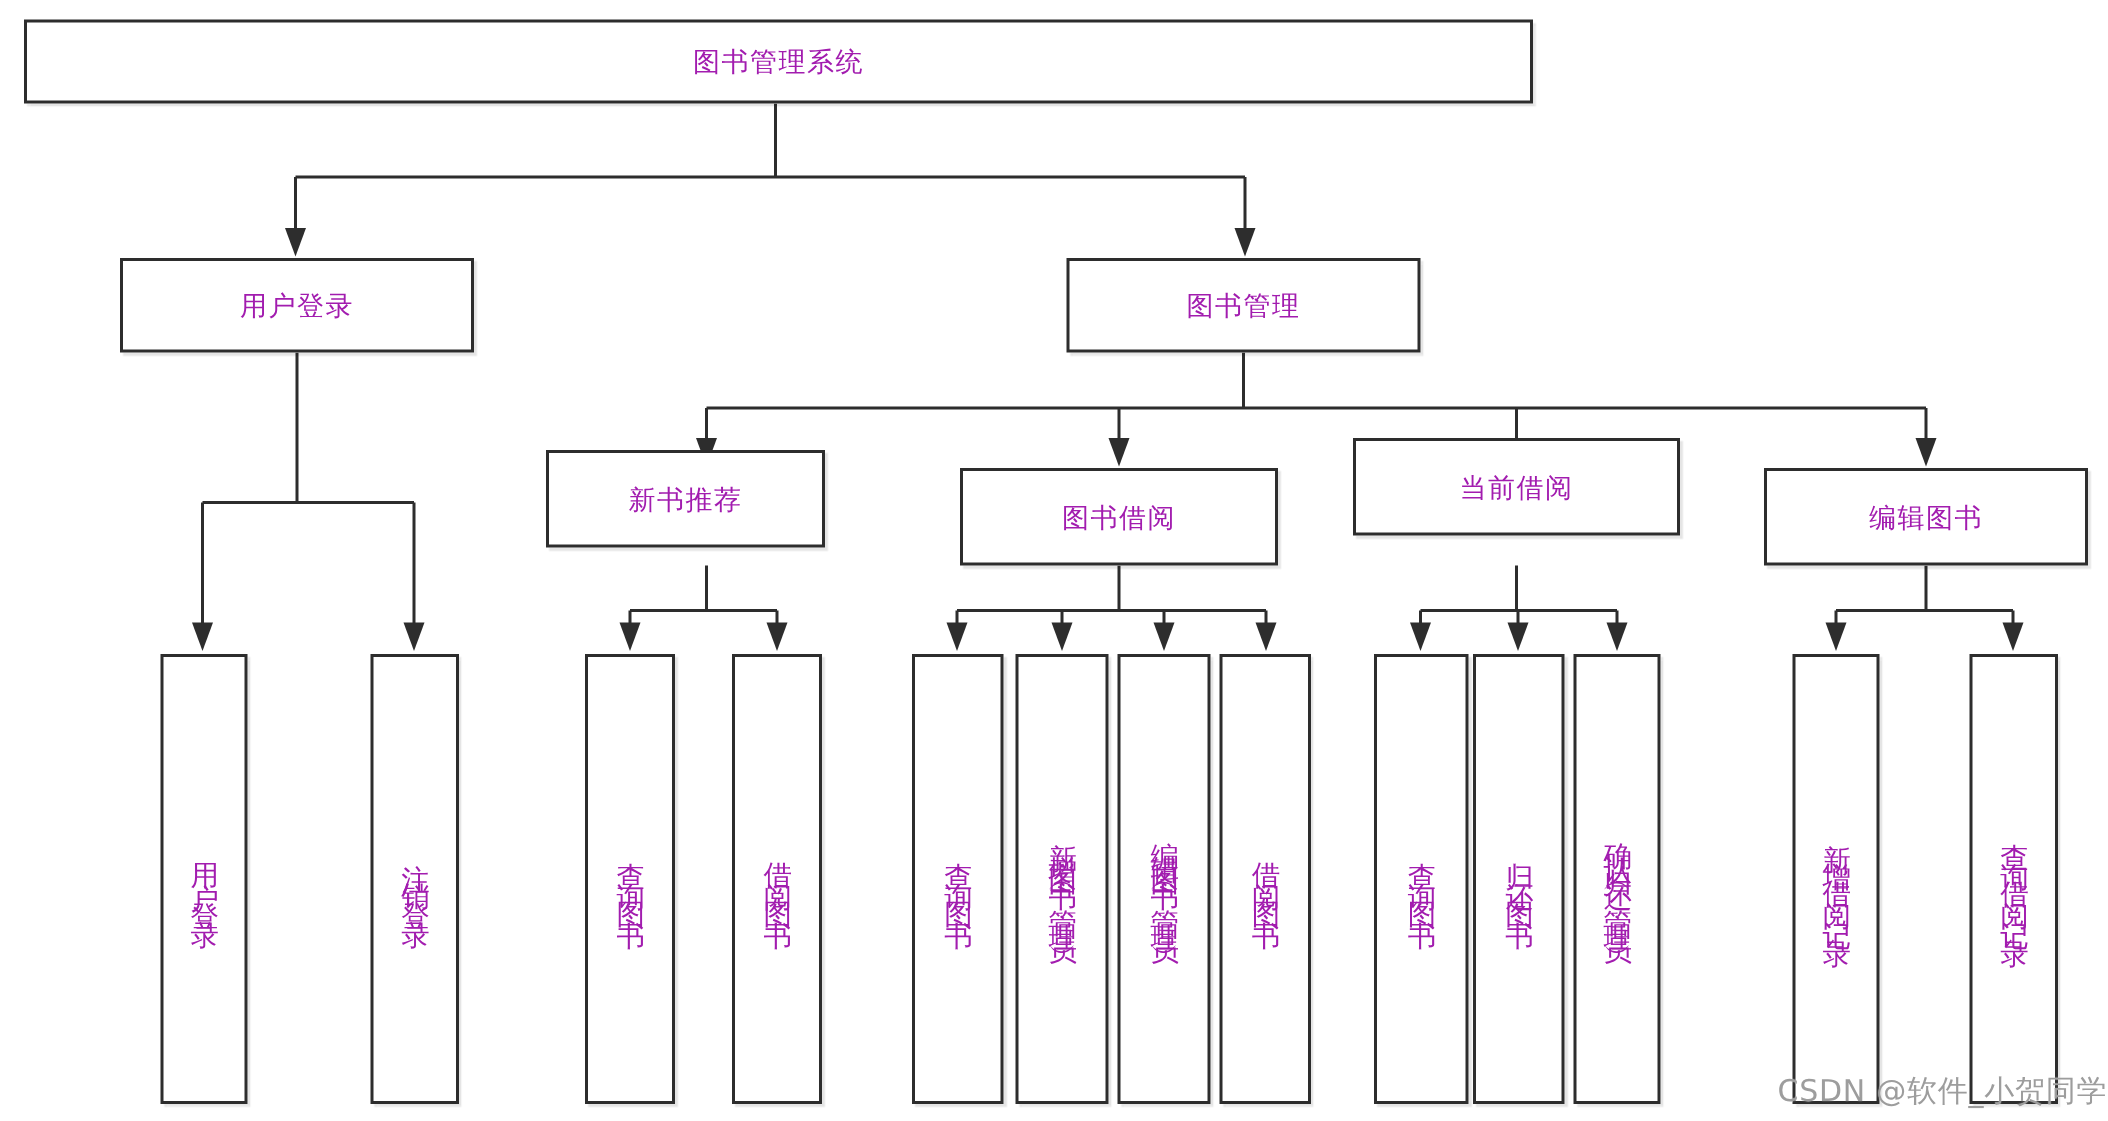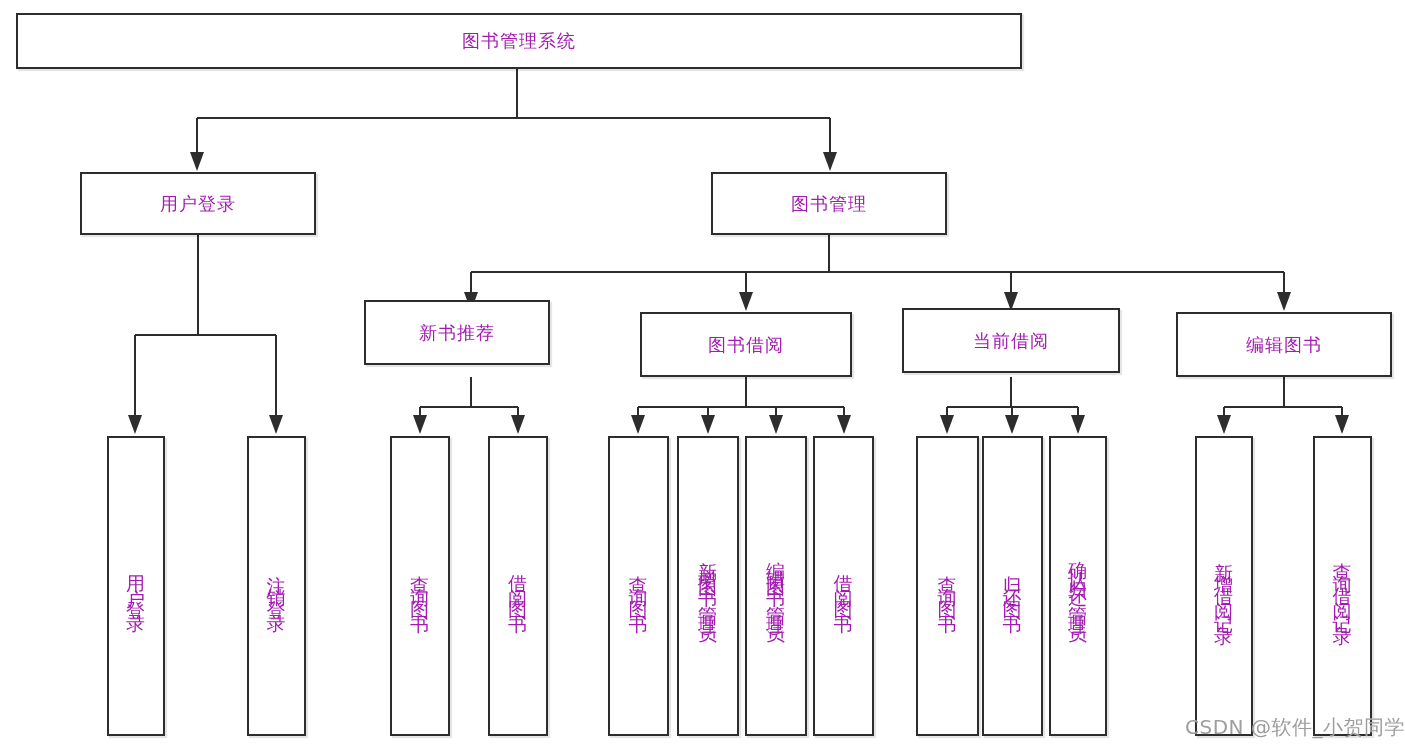--- a/index.html
+++ b/index.html
@@ -115,21 +115,21 @@
   <div class="box h" style="left:711px; top:172px; width:236px; height:63px;">
     <span>图书管理</span>
   </div>
 
   <div class="box h" style="left:364px; top:300px; width:186px; height:65px;">
     <span>新书推荐</span>
   </div>
   <div class="box h" style="left:640px; top:312px; width:212px; height:65px;justify-content:center;">
     <span>图书借阅</span>
   </div>
-  <div class="box h" style="left:902px; top:308px; width:218px; height:65px;">
+  <div class="box h" style="left:902px; top:292px; width:218px; height:65px;">
     <span>当前借阅</span>
   </div>
   <div class="box h" style="left:1176px; top:312px; width:216px; height:65px;">
     <span>编辑图书</span>
   </div>
 
   <div class="box" style="left:107px; top:436px; width:58px; height:300px;">
     <span class="vt">用户登录</span>
   </div>
   <div class="box" style="left:247px; top:436px; width:59px; height:300px;">

